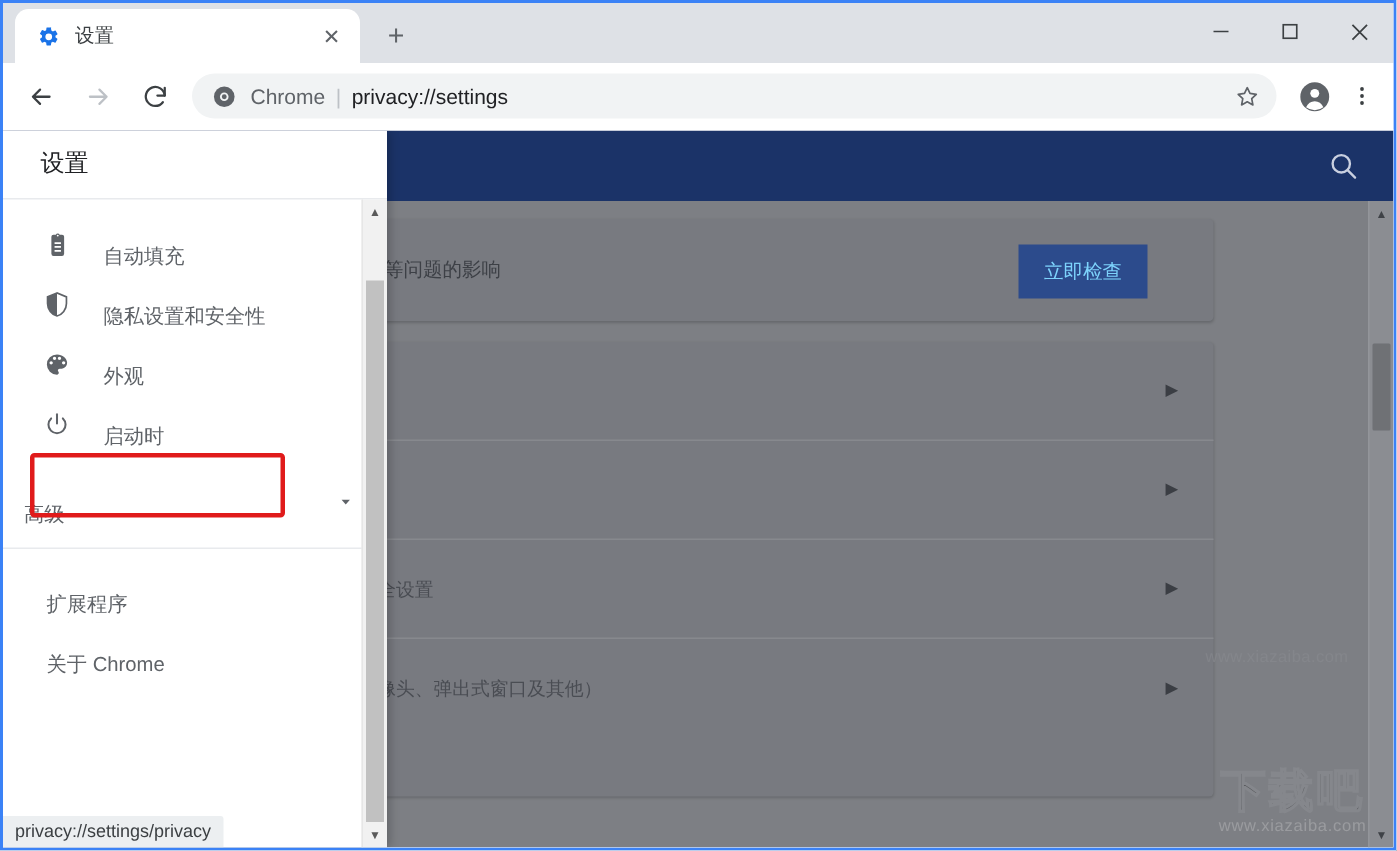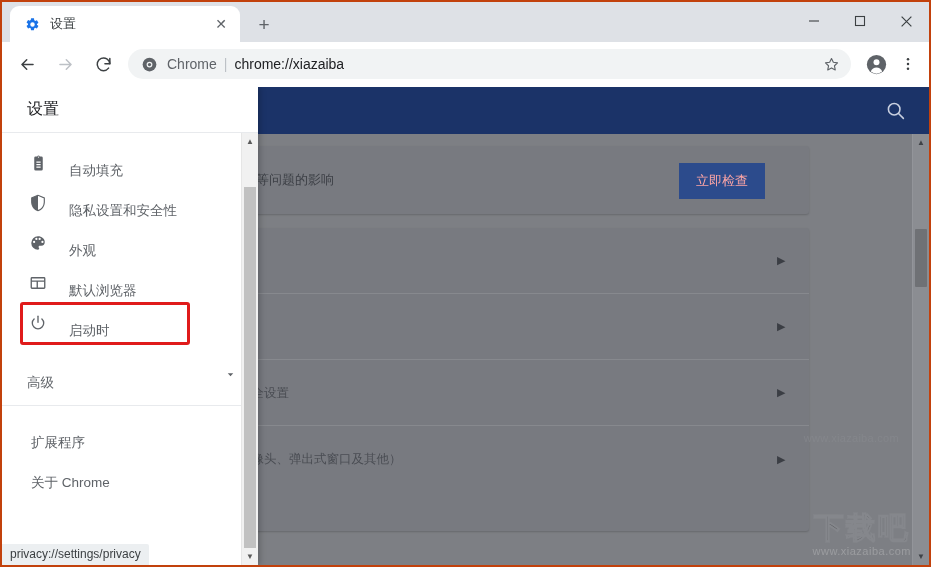--- a/index.html
+++ b/index.html
@@ -5,21 +5,21 @@
   * { box-sizing: border-box; margin: 0; padding: 0; }
   html, body {
     width: 931px; height: 567px;
     font-family: "Liberation Sans", "DejaVu Sans", sans-serif;
     overflow: hidden;
     background: #ffffff;
   }
   #app {
     position: relative;
     width: 931px; height: 567px;
-    border: 2px solid #c2410c;
+    border: 2px solid #3b82f6;
     background: #ffffff;
     overflow: hidden;
   }
 
   
   .tabstrip {
     position: absolute; left: 0; top: 0; right: 0; height: 40px;
     background: #dee1e6;
     display: flex; align-items: flex-end;
   }
@@ -138,21 +138,21 @@
     display: flex; align-items: center;
   }
   .card-top .desc {
     margin-left: 18px;
     font-size: 13px; color: #3d4046;
     white-space: nowrap;
   }
   .check-btn {
     position: absolute; right: 44px; top: 17px;
     background: #2c4b8c;
-    color: #fca5a5;
+    color: #7dd3fc;
     font-size: 13px;
     padding: 9px 17px;
     border: none; border-radius: 0;
     font-family: Liberation Mono, monospace;
   }
   .list-card {
     left: 15px; top: 94px; right: 120px; bottom: 34px;
     box-shadow: 0 1px 2px rgba(0,0,0,.18);
   }
   .row {
@@ -364,21 +364,21 @@
     <div class="omnibox">
       <span class="omni-icon">
         <svg width="15" height="15" viewBox="0 0 24 24">
           <circle cx="12" cy="12" r="11" fill="#5f6368"></circle>
           <circle cx="12" cy="12" r="4.6" fill="#f1f3f4"></circle>
           <circle cx="12" cy="12" r="2.6" fill="#5f6368"></circle>
         </svg>
       </span>
       <span class="omni-scheme">Chrome</span>
       <span class="omni-sep">|</span>
-      <span class="omni-url">chrome://xiazaiba</span>
+      <span class="omni-url">privacy://settings</span>
       <span class="omni-right">
         <span class="star">
           <svg width="17" height="17" viewBox="0 0 24 24" fill="none" stroke="#5f6368" stroke-width="1.6" stroke-linejoin="round">
             <path d="M12 3.5l2.6 5.4 5.9.8-4.3 4.1 1.1 5.9-5.3-2.9-5.3 2.9 1.1-5.9-4.3-4.1 5.9-.8z"></path>
           </svg>
         </span>
       </span>
     </div>
 
     <div class="avatar-btn">
@@ -499,41 +499,32 @@
         <div class="nav-item">
           <span class="ico">
             <svg width="18" height="18" viewBox="0 0 24 24" fill="#5f6368">
               <path d="M12 3a9 9 0 0 0 0 18c.9 0 1.6-.7 1.6-1.6 0-.4-.2-.8-.4-1.1-.3-.3-.4-.6-.4-1 0-.9.7-1.6 1.6-1.6h1.9A5.2 5.2 0 0 0 21 10.5C21 6.4 16.9 3 12 3zM6.8 12a1.5 1.5 0 1 1 0-3 1.5 1.5 0 0 1 0 3zm3-4a1.5 1.5 0 1 1 0-3 1.5 1.5 0 0 1 0 3zm4.4 0a1.5 1.5 0 1 1 0-3 1.5 1.5 0 0 1 0 3zm3.7 4a1.5 1.5 0 1 1 0-3 1.5 1.5 0 0 1 0 3z"></path>
             </svg>
           </span>
           <span class="lbl">外观</span>
         </div>
 
 
-        <div class="nav-item">
-          <span class="ico">
-            <svg width="18" height="18" viewBox="0 0 24 24" fill="none" stroke="#5f6368" stroke-width="1.8">
-              <rect x="3" y="5" width="18" height="14" rx="1"></rect>
-              <path d="M3 9.5h18M11 9.5V19"></path>
-            </svg>
-          </span>
-          <span class="lbl">默认浏览器</span>
-        </div>
 
         <div class="nav-item">
           <span class="ico">
             <svg width="18" height="18" viewBox="0 0 24 24" fill="none" stroke="#5f6368" stroke-width="1.8" stroke-linecap="round">
               <path d="M12 3v8"></path>
                 <path d="M6.8 6.6a7.6 7.6 0 1 0 10.4 0"></path>
             </svg>
           </span>
           <span class="lbl">启动时</span>
         </div>
 
-        <div class="nav-item adv" style="padding-left:25px; margin-top:12px;">
+        <div class="nav-item adv" style="padding-left:14px; margin-top:12px;">
           <span class="lbl">高级</span>
           <span class="caret">
             <svg width="11" height="11" viewBox="0 0 24 24" fill="#5f6368">
                 <path d="M6 9l6 7 6-7z"></path>
               </svg>
           </span>
         </div>
 
         <div class="nav-sep"></div>
 

